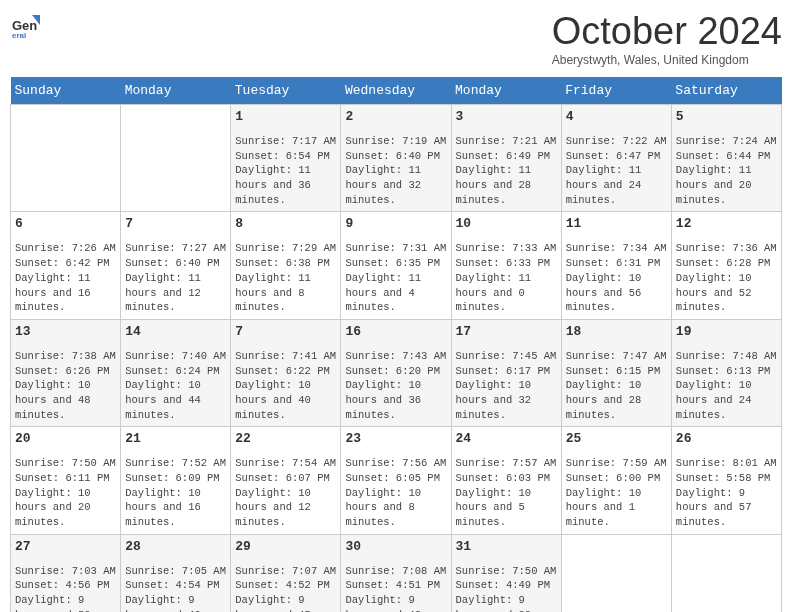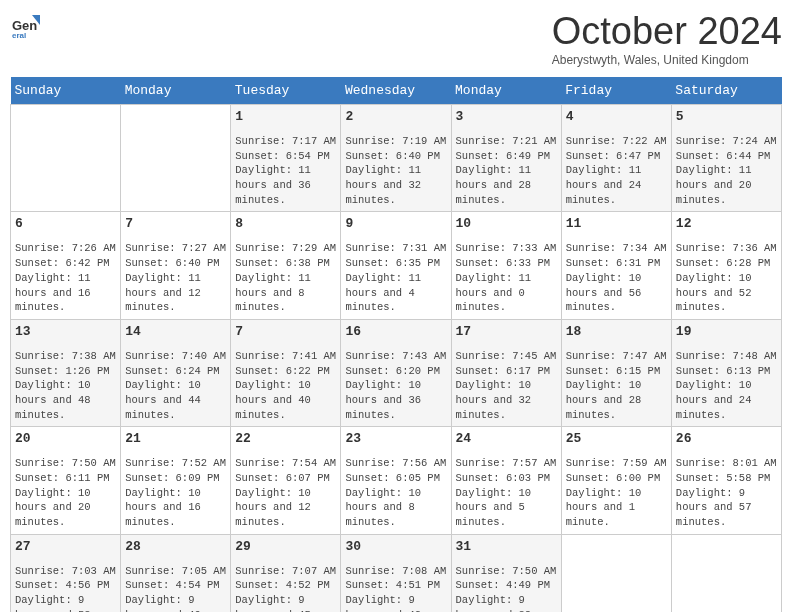--- a/index.html
+++ b/index.html
@@ -190,21 +190,21 @@
           <span class="day-num">12</span>
           <div class="day-detail">Sunrise: 7:36 AM
 Sunset: 6:28 PM
 Daylight: 10 hours and 52 minutes.</div>
         </td>
       </tr>
       <tr>
         <td>
           <span class="day-num">13</span>
           <div class="day-detail">Sunrise: 7:38 AM
-Sunset: 1:26 PM
+Sunset: 6:26 PM
 Daylight: 10 hours and 48 minutes.</div>
         </td>
         <td>
           <span class="day-num">14</span>
           <div class="day-detail">Sunrise: 7:40 AM
 Sunset: 6:24 PM
 Daylight: 10 hours and 44 minutes.</div>
         </td>
         <td>
           <span class="day-num">7</span>

